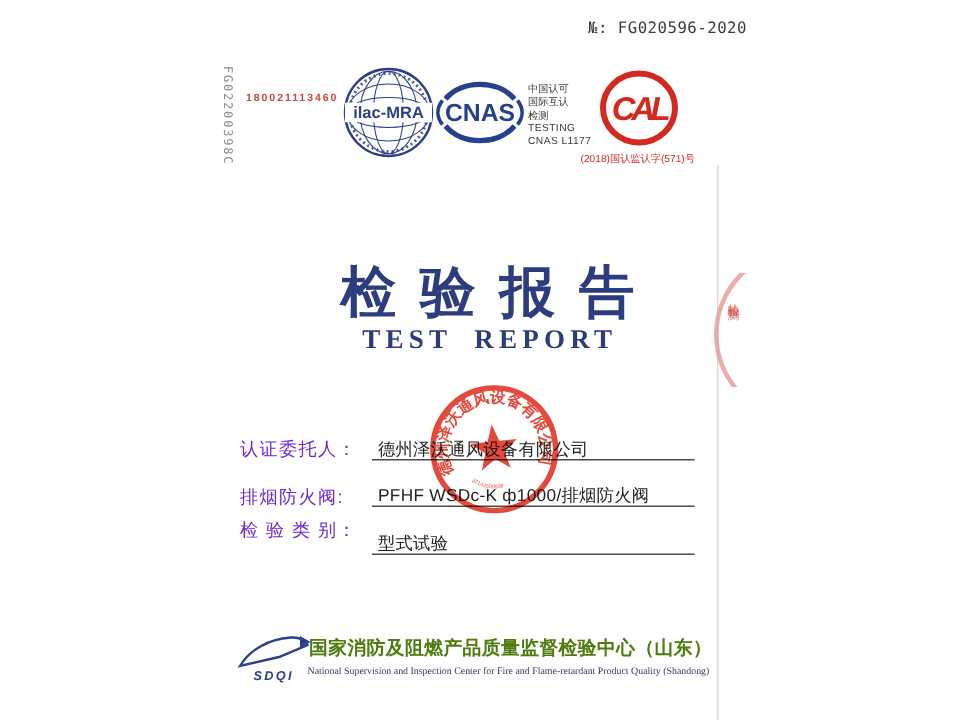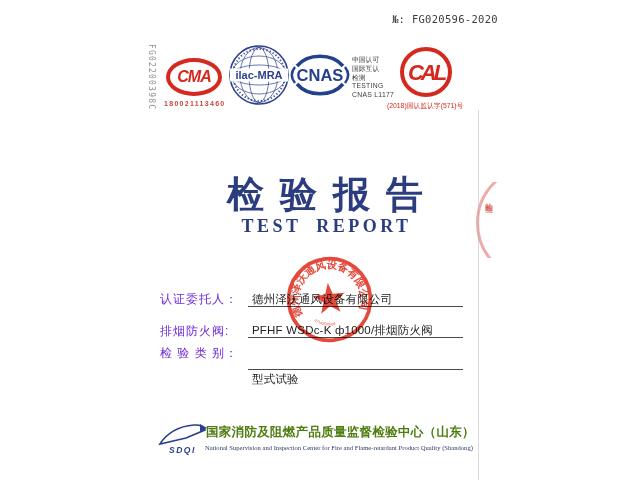--- a/index.html
+++ b/index.html
@@ -90,23 +90,20 @@
 <body>
 
 <div class="report-no">
   <span>№:</span>
   <span>FG020596-2020</span>
 </div>
 
 <div class="side-code">FG02200398C</div>
 
 <div class="cma">
-  <div class="cma-oval">
-    <span>CMA</span>
-  </div>
   <div class="cma-num">180021113460</div>
 </div>
 
 <svg class="ilac" width="62" height="62" viewBox="0 0 62 62">
   <circle cx="31" cy="31" r="29" fill="none" stroke="#2b3f8c" stroke-width="1.6"></circle>
   <circle cx="31" cy="31" r="26" fill="none" stroke="#2b3f8c" stroke-width="2" stroke-dasharray="1.3 2.1" opacity=".85"></circle>
   <ellipse cx="31" cy="31" rx="10" ry="27.5" fill="none" stroke="#2b3f8c" stroke-width=".7"></ellipse>
   <ellipse cx="31" cy="31" rx="19" ry="27.5" fill="none" stroke="#2b3f8c" stroke-width=".7"></ellipse>
   <ellipse cx="31" cy="31" rx="27.5" ry="10" fill="none" stroke="#2b3f8c" stroke-width=".7"></ellipse>
   <ellipse cx="31" cy="31" rx="27.5" ry="19" fill="none" stroke="#2b3f8c" stroke-width=".7"></ellipse>
@@ -141,21 +138,21 @@
 
 <div class="flabel" style="top:291px">认证委托人：</div>
 <div class="fvalue" style="top:292px">德州泽沃通风设备有限公司</div>
 <div class="funderline" style="top:306px"></div>
 
 <div class="flabel" style="top:323px">排烟防火阀:</div>
 <div class="fvalue" style="top:323px">PFHF WSDc-K ф1000/排烟防火阀</div>
 <div class="funderline" style="top:337px"></div>
 
 <div class="flabel" style="top:345px">检 验 类 别：</div>
-<div class="fvalue" style="top:372px">型式试验</div>
+<div class="fvalue" style="top:355px">型式试验</div>
 <div class="funderline" style="top:369px"></div>
 
 <svg class="seal" viewBox="0 0 100 100">
   <defs>
     <path id="sealTop" d="M 24.5,75.5 A 36,36 0 1 1 75.5,75.5"></path>
     <path id="sealBot" d="M 28.8,71.2 A 30,30 0 0 0 71.2,71.2"></path>
   </defs>
   <circle cx="50" cy="50" r="47" fill="none" stroke="#e23a2b" stroke-width="4.2"></circle>
   <text font-size="12" font-weight="bold" fill="#e23a2b">
     <textPath href="#sealTop" startOffset="13">德州泽沃通风设备有限公司</textPath>

